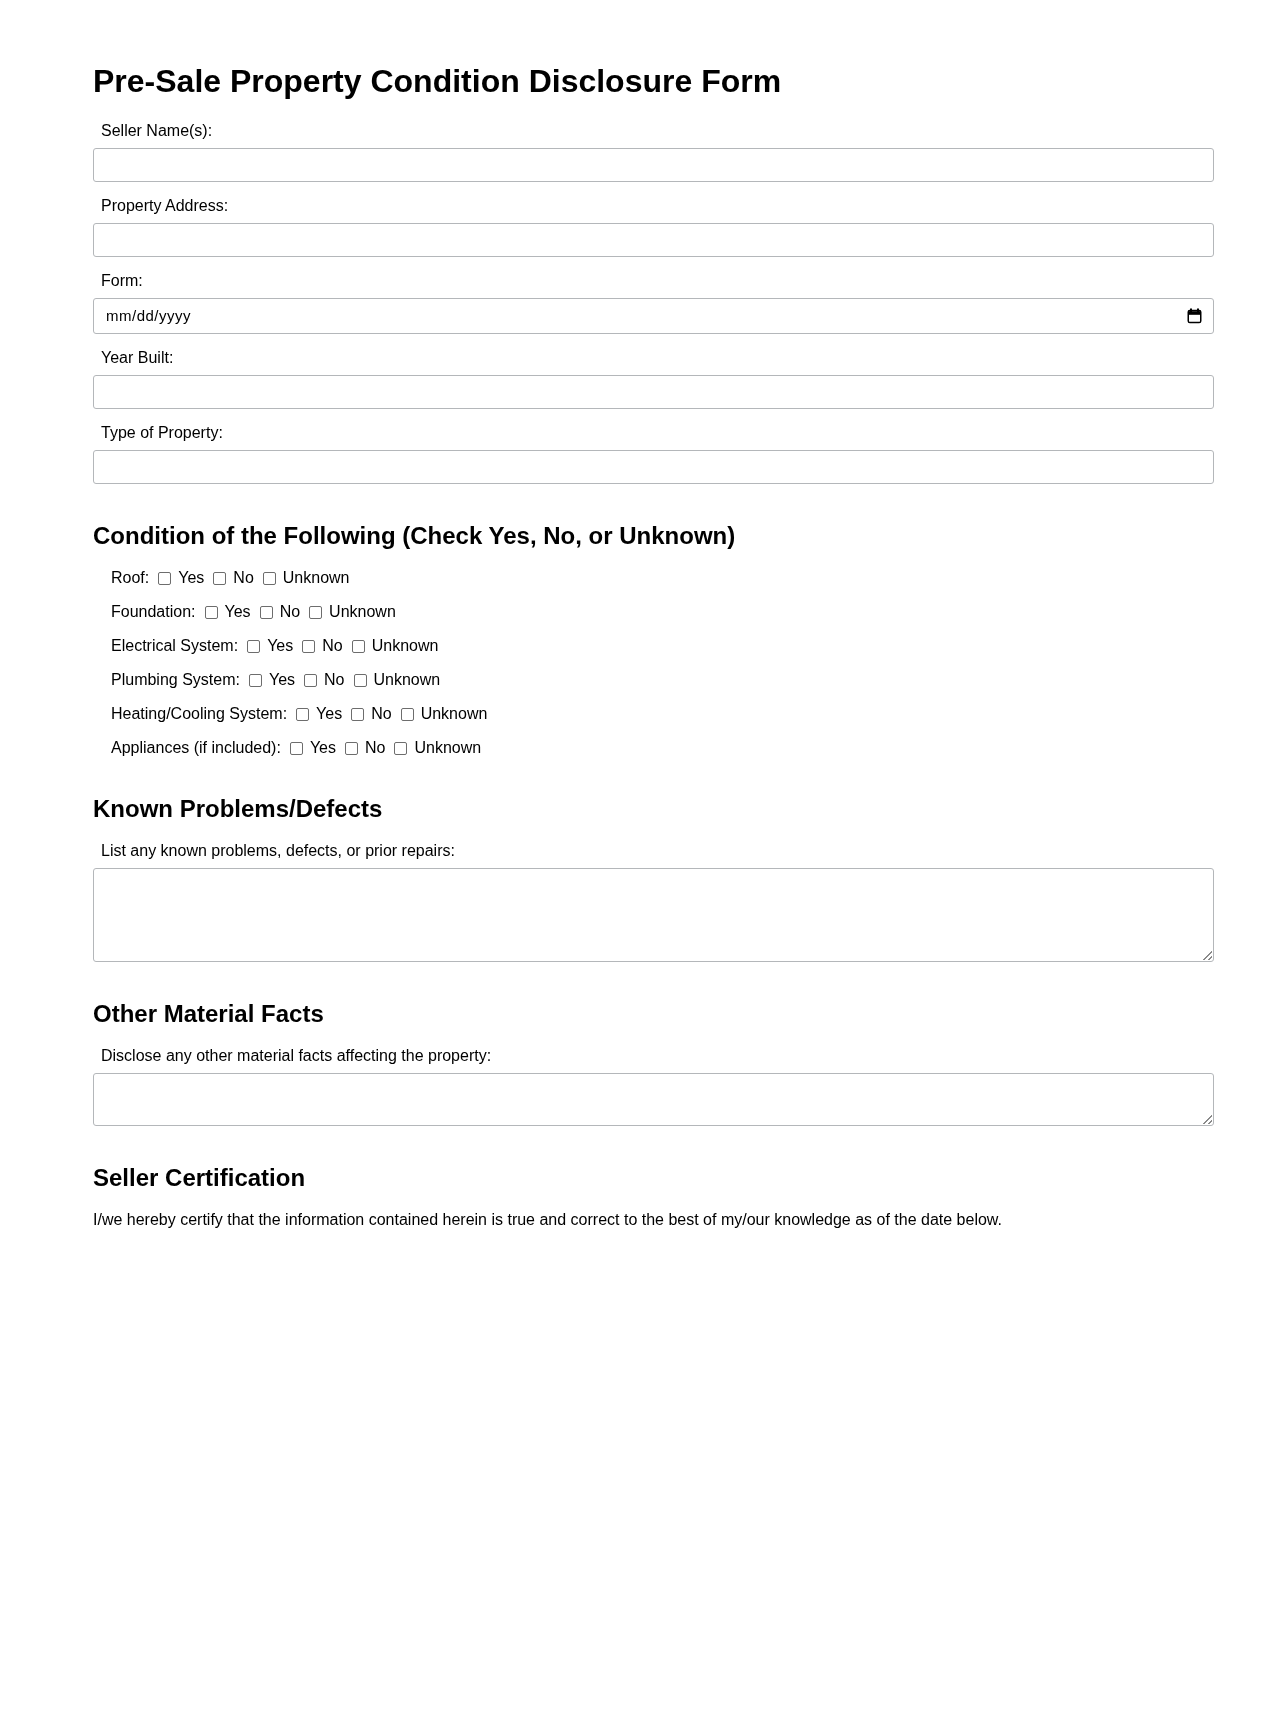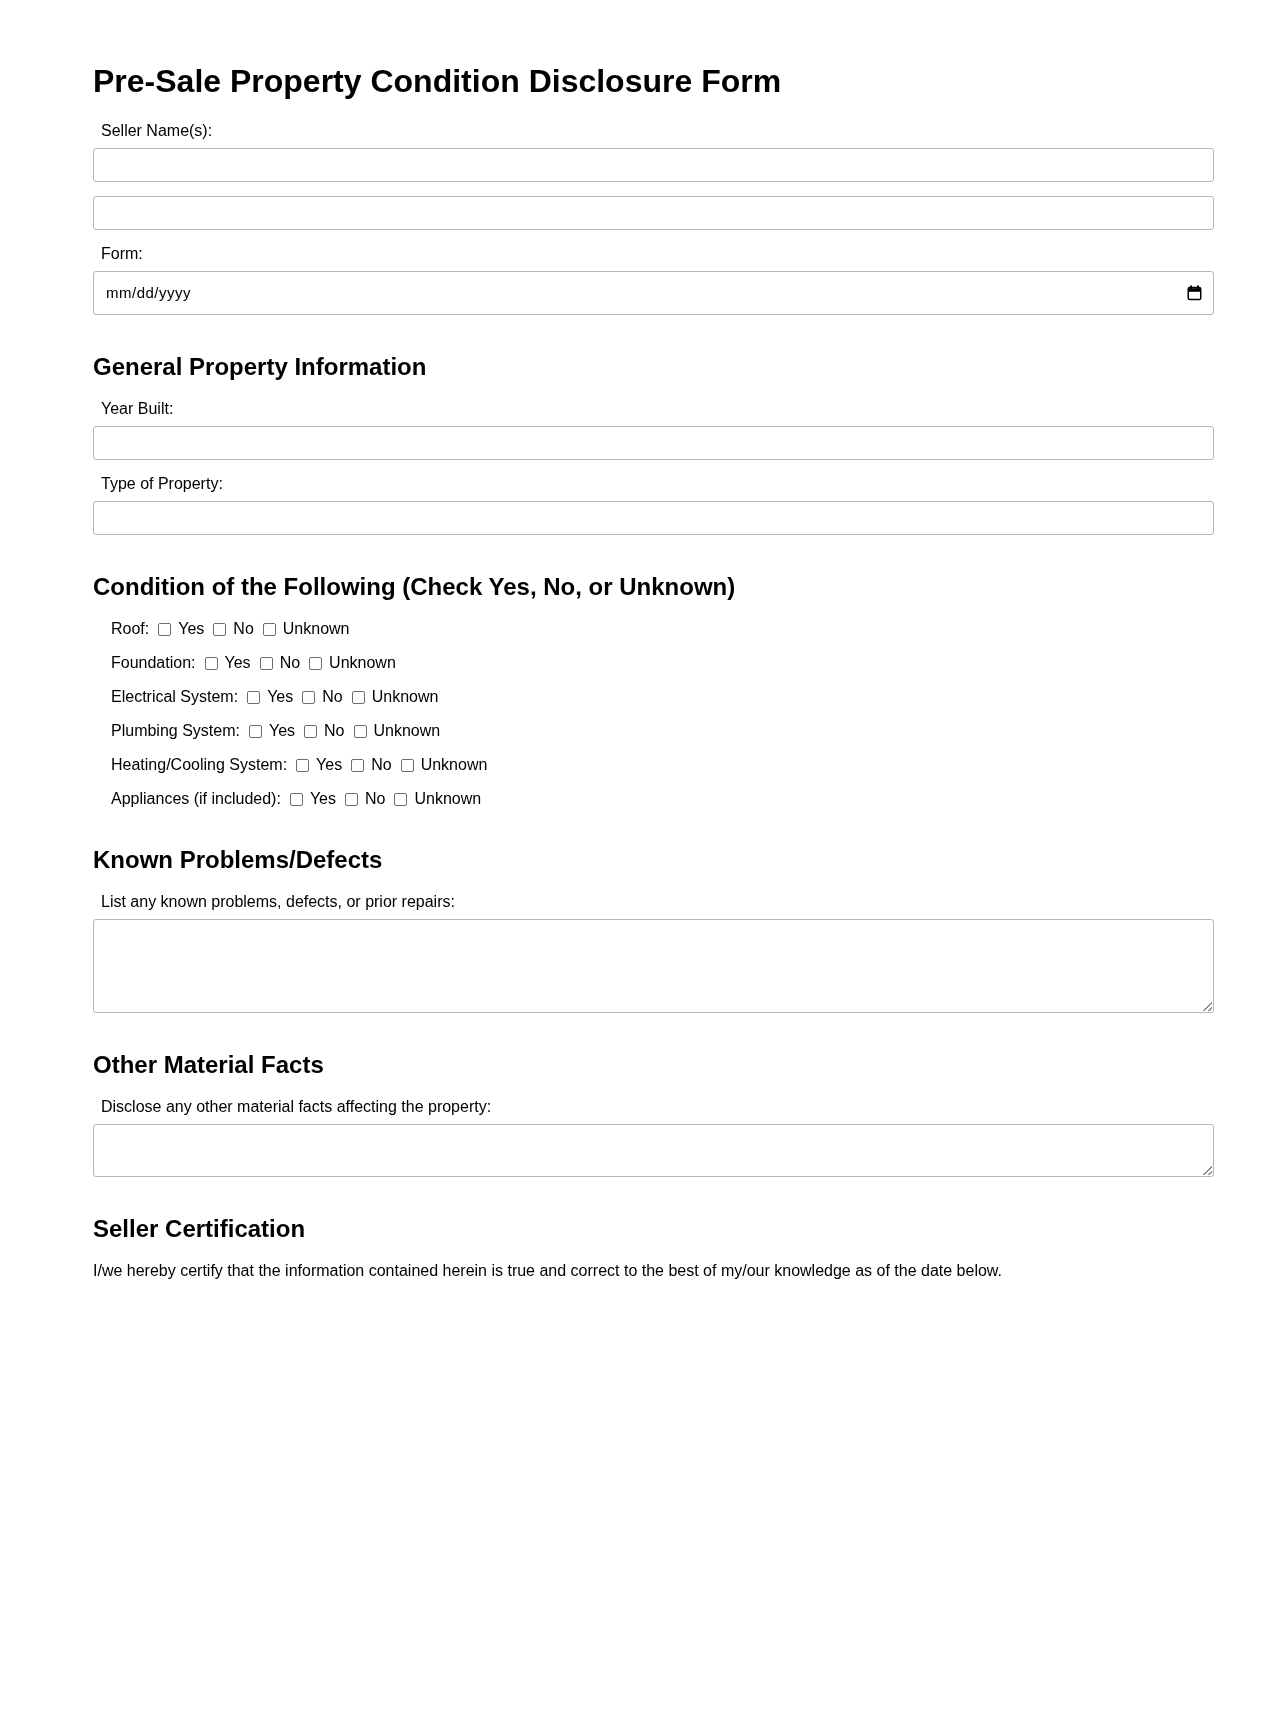--- a/index.html
+++ b/index.html
@@ -24,21 +24,21 @@
     display:block; font-size:16px; line-height:19px; margin:0 8px 8px;
   }
   .text-input {
     display:block; box-sizing:border-box; width:100%; height:34px;
     border:1px solid #b4b7ba; border-radius:3px; background:#fff;
     padding:0 8px; font-family:"Liberation Sans",sans-serif; font-size:15px; color:#000;
     outline:none;
   }
   .date-box {
     display:flex; align-items:center; justify-content:space-between;
-    box-sizing:border-box; width:100%; height:44px;
+    box-sizing:border-box; width:100%; height:36px;
     border:1px solid #b4b7ba; border-radius:3px; background:#fff;
     padding:0 11px 0 12px; cursor:default;
   }
   .date-text {
     font-size:15px; color:#000; letter-spacing:0.5px;
   }
   .calendar-icon { display:inline-flex; }
 
   .cb-row { margin:0 18px 15px; font-size:16px; line-height:19px; }
   .row-label { }
@@ -74,39 +74,39 @@
 <div class="page" data-name="disclosure-form-page">
 
   <h1 data-name="page-title">Pre-Sale Property Condition Disclosure Form</h1>
 
   <div class="field" data-name="seller-name-field">
     <label class="field-label" data-name="seller-name-label">Seller Name(s):</label>
     <input type="text" class="text-input" data-name="seller-name-input" style="">
   </div>
 
   <div class="field" data-name="property-address-field">
+    <label class="field-label" data-name="property-address-label">Property Address:</label>
     <input type="text" class="text-input" data-name="property-address-input" style="">
   </div>
 
   <div class="field" data-name="date-field">
     <label class="field-label" data-name="date-label">Form:</label>
     <div class="date-box" data-name="date-input">
       <span class="date-text" data-name="date-placeholder">mm/dd/yyyy</span>
       <span class="calendar-icon" data-name="calendar-icon">
         <svg width="15" height="16" viewBox="0 0 15 16">
           <rect x="3" y="0.5" width="2" height="3.5" fill="#000"></rect>
           <rect x="10" y="0.5" width="2" height="3.5" fill="#000"></rect>
           <rect x="1.25" y="2.5" width="12.5" height="12" rx="1.6" fill="none" stroke="#000" stroke-width="1.5"></rect>
           <rect x="2" y="3.2" width="11" height="3.6" fill="#000"></rect>
         </svg>
       </span>
     </div>
   </div>
 
-  <h2 class="section-heading" data-name="section-heading-general">General Property Information</h2>
 
   <div class="field" data-name="year-built-field">
     <label class="field-label" data-name="year-built-label">Year Built:</label>
     <input type="text" class="text-input" data-name="year-built-input" style="">
   </div>
 
   <div class="field" data-name="property-type-field">
     <label class="field-label" data-name="property-type-label">Type of Property:</label>
     <input type="text" class="text-input" data-name="property-type-input" style="">
   </div>

